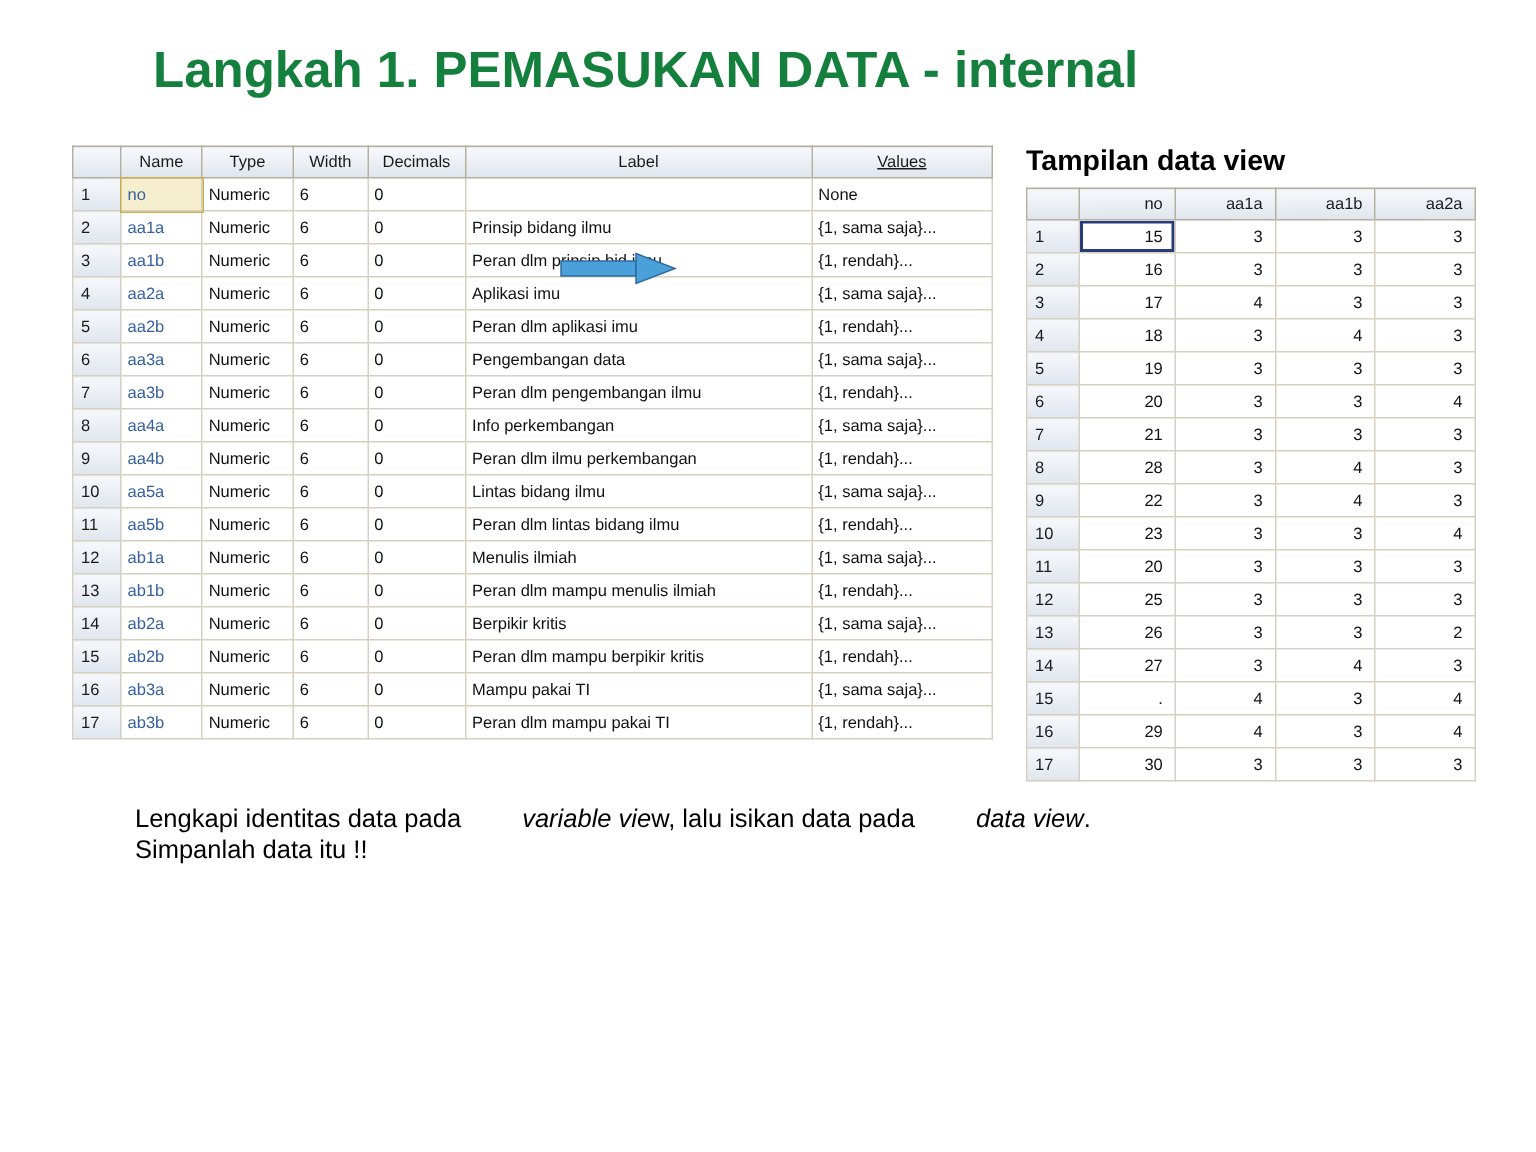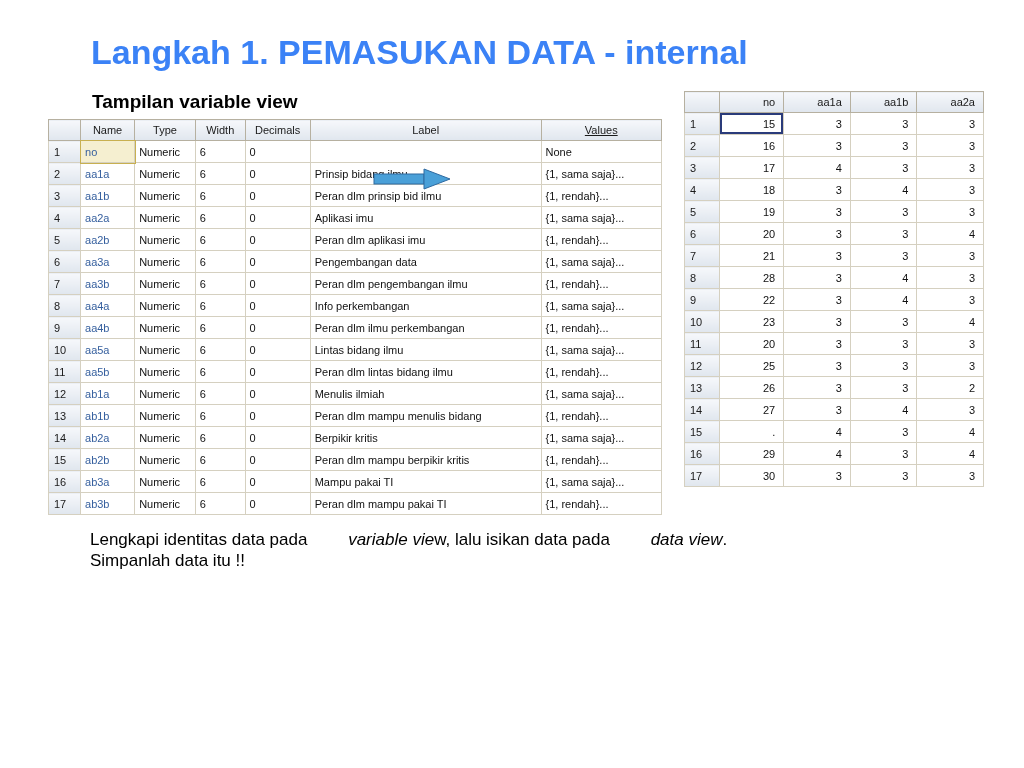--- a/index.html
+++ b/index.html
@@ -7,23 +7,23 @@
     padding: 0;
     font-family: Arial, Helvetica, sans-serif;
     background: #fff;
     width: 1024px;
     height: 768px;
     overflow: hidden;
   }
   h1 {
     font-size: 34px;
     font-weight: bold;
-    margin: 1px;
-    padding: 32px 0 18px 90px;
-    color: #3b82f6;
+    margin: 12px;
+    padding: 16px 0 18px 90px;
+    color: #15803d;
   }
   .cols {
     display: flex;
     padding: 0 48px 0 48px;
     align-items: flex-start;
   }
   .left {
     flex: 0 0 540px;
   }
   .right {
@@ -113,21 +113,20 @@
 
 <h1>Langkah 1. PEMASUKAN DATA - internal</h1>
 
 <svg class="arrow" viewBox="0 0 80 22">
   <rect x="2" y="6" width="50" height="10" fill="#4aa0d8" stroke="#2f6aa0"></rect>
   <polygon points="52,1 78,11 52,21" fill="#4aa0d8" stroke="#2f6aa0"></polygon>
 </svg>
 
 <div class="cols">
   <div class="left">
-    <div class="subh">Tampilan variable view</div>
     <table>
       <thead>
           <tr id="lh">
             <th></th>
             <th>Name</th>
             <th>Type</th>
             <th>Width</th>
             <th>Decimals</th>
             <th>Label</th>
             <th>Values</th>
@@ -241,21 +240,21 @@
             <td>0</td>
             <td>Menulis ilmiah</td>
             <td>{1, sama saja}...</td>
           </tr>
           <tr>
             <td class="rhead">13</td>
             <td>ab1b</td>
             <td>Numeric</td>
             <td>6</td>
             <td>0</td>
-            <td>Peran dlm mampu menulis bidang</td>
+            <td>Peran dlm mampu menulis ilmiah</td>
             <td>{1, rendah}...</td>
           </tr>
           <tr>
             <td class="rhead">14</td>
             <td>ab2a</td>
             <td>Numeric</td>
             <td>6</td>
             <td>0</td>
             <td>Berpikir kritis</td>
             <td>{1, sama saja}...</td>
@@ -284,20 +283,21 @@
             <td>Numeric</td>
             <td>6</td>
             <td>0</td>
             <td>Peran dlm mampu pakai TI</td>
             <td>{1, rendah}...</td>
           </tr>
         </tbody>
     </table>
   </div>
   <div class="right">
+    <div class="subh2">Tampilan data view</div>
     <table>
       <thead>
           <tr id="rh">
             <th></th>
             <th>no</th>
             <th>aa1a</th>
             <th>aa1b</th>
             <th>aa2a</th>
           </tr>
         </thead>

